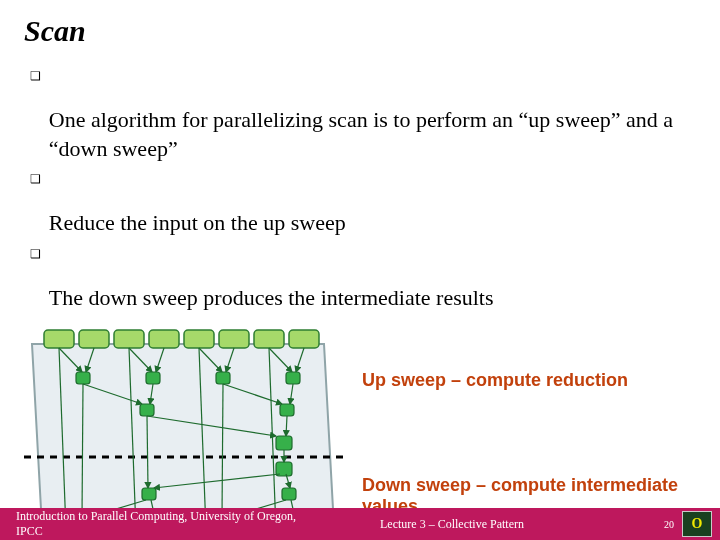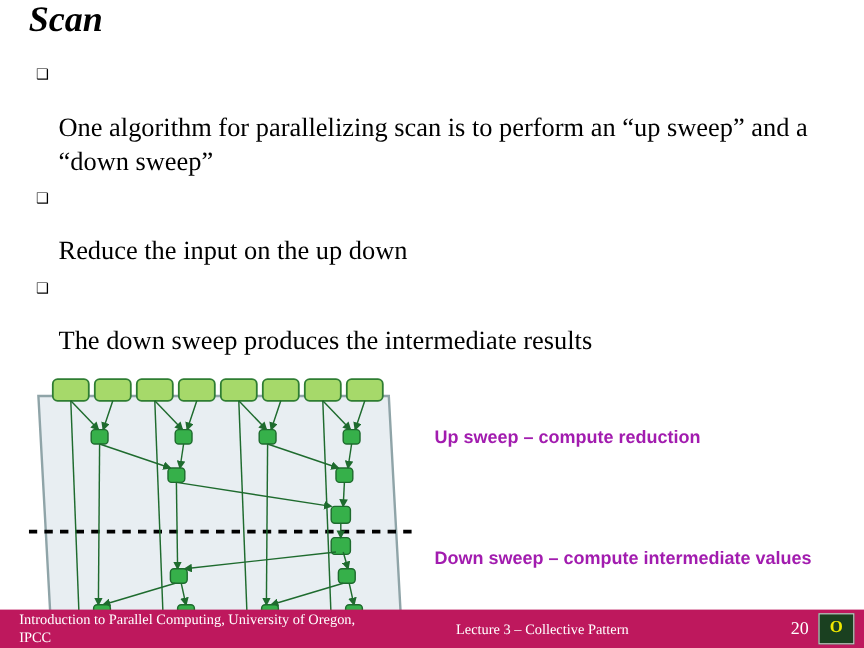--- a/index.html
+++ b/index.html
@@ -7,21 +7,21 @@
     width: 720px;
     height: 540px;
     font-family: 'Times New Roman', Times, serif;
     background: #fff;
     position: relative;
     overflow: hidden;
   }
   .slide {
     width: 100%;
     height: 100%;
-    padding: 0 24px 0 24px;
+    padding: 14px 24px 0 24px;
     position: relative;
   }
   .title {
     font-size: 30px;
     font-weight: bold;
     font-style: italic;
     color: #000;
     margin-bottom: 14px;
   }
   .bullets {
@@ -52,41 +52,41 @@
   }
   .diagram {
     width: 320px;
     height: 260px;
     flex-shrink: 0;
   }
   .labels {
     flex: 1;
     padding-left: 18px;
     font-family: Arial, sans-serif;
-    font-size: 15px;
+    font-size: 18px;
     font-weight: bold;
-    color: #a21caf;
+    color: #c2410c;
   }
   .label-up { margin-top: 48px; }
   .label-down { margin-top: 84px; }
   .footer {
     position: absolute;
     left: 0; bottom: 0;
     width: 100%;
     height: 32px;
     background: #be185d;
     color: #fff;
     font-size: 12px;
     display: flex;
     align-items: center;
     font-family: 'Times New Roman', Times, serif;
   }
   .footer .fl { padding-left: 16px; flex: 0 0 auto; width: 320px; }
   .footer .fc { flex: 1; text-align: left; padding-left: 60px; }
-  .footer .fr { flex: 0 0 auto; padding-right: 8px; font-size: 15px; }
+  .footer .fr { flex: 0 0 auto; padding-right: 8px; font-size: 10px; }
   .footer .logo {
     width: 30px; height: 26px;
     background: #1a4020;
     border: 1px solid #c9c9c9;
     margin-right: 8px;
     display: inline-flex;
     align-items: center;
     justify-content: center;
     color: #f0e800;
     font-weight: bold;
@@ -100,21 +100,21 @@
 <div class="slide">
   <div class="title">Scan</div>
 
   <div class="bullets">
     <div class="bullet">
       <span class="sq">❑</span>
       <span class="bt">One algorithm for parallelizing scan is to perform an “up sweep” and a “down sweep”</span>
     </div>
     <div class="bullet">
       <span class="sq">❑</span>
-      <span class="bt">Reduce the input on the up down</span>
+      <span class="bt">Reduce the input on the up sweep</span>
     </div>
     <div class="bullet">
       <span class="sq">❑</span>
       <span class="bt">The down sweep produces the intermediate results</span>
     </div>
   </div>
 
   <div class="diagram-area">
     <svg class="diagram" viewBox="0 0 320 260">
 

